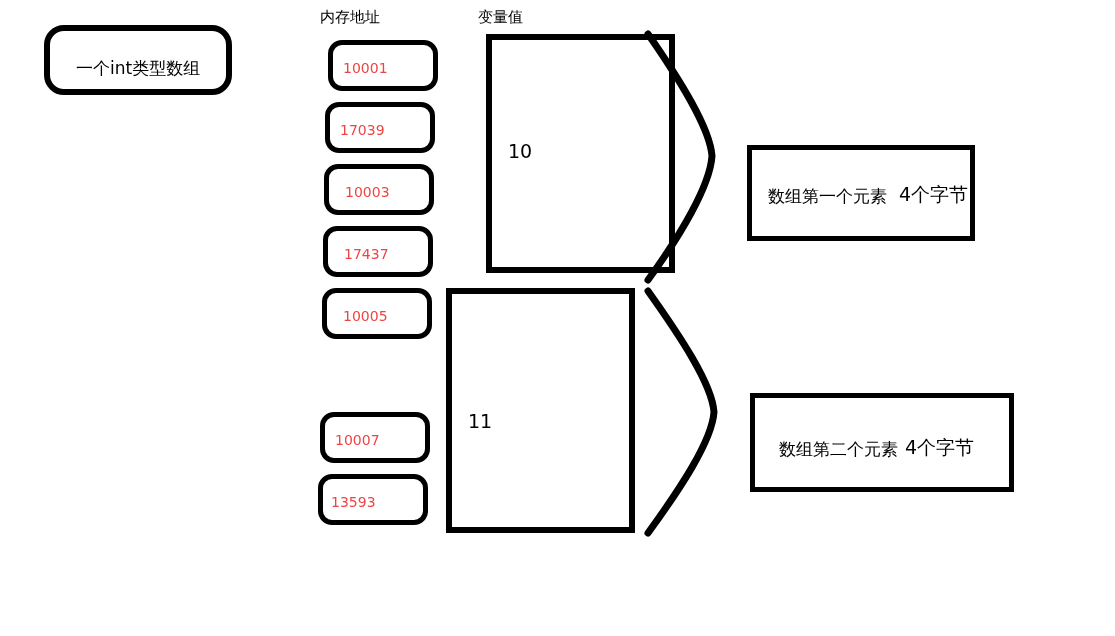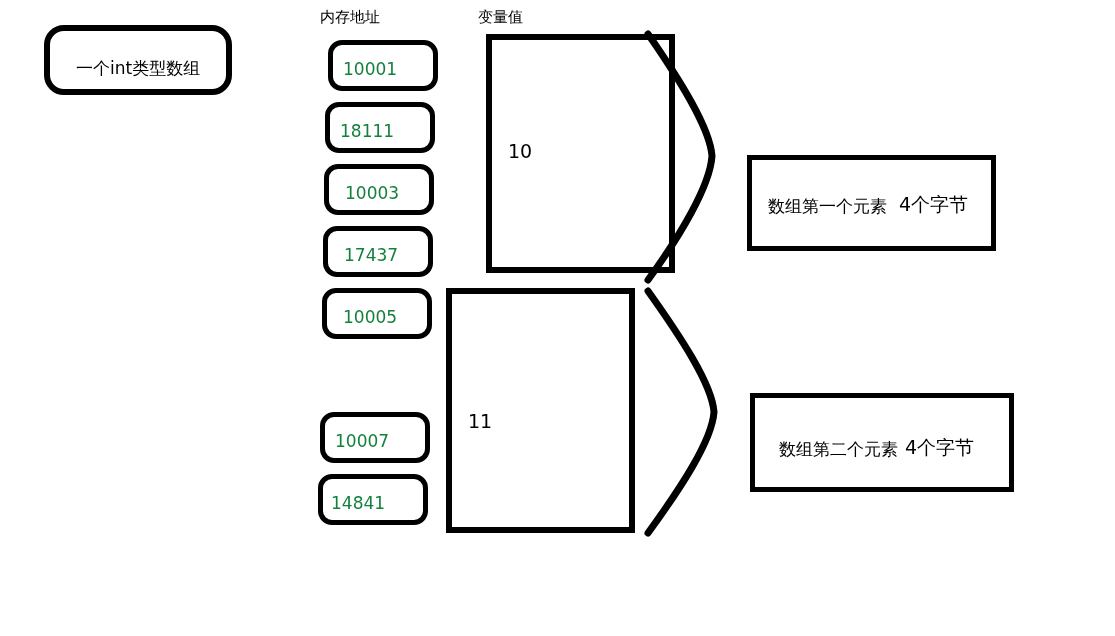--- a/index.html
+++ b/index.html
@@ -27,22 +27,22 @@
   
   .round-box {
     position: absolute;
     box-sizing: border-box;
     border: 5px solid #000000;
     border-radius: 14px;
     background: #ffffff;
   }
   .round-box > .txt {
     position: absolute;
-    font-size: 17px;
-    color: #15803d;
+    font-size: 14px;
+    color: #ef4444;
     white-space: nowrap;
     line-height: 1;
   }
   .title-box {
     position: absolute;
     box-sizing: border-box;
     border: 6px solid #000000;
     border-radius: 20px;
     background: #ffffff;
   }
@@ -92,54 +92,54 @@
     <span class="txt" style="left:26px; top:29px;">一个int类型数组</span>
   </div>
 
   <div class="col-header" style="left:320px; top:10px;">内存地址</div>
   <div class="col-header" style="left:478px; top:10px;">变量值</div>
 
   <div class="round-box" style="left:328px; top:40px; width:110px; height:51px;">
     <span class="txt" style="left:10px; top:16px;">10001</span>
   </div>
   <div class="round-box" style="left:325px; top:102px; width:110px; height:51px;">
-    <span class="txt" style="left:10px; top:16px;">18111</span>
+    <span class="txt" style="left:10px; top:16px;">17039</span>
   </div>
   <div class="round-box" style="left:324px; top:164px; width:110px; height:51px;">
     <span class="txt" style="left:16px; top:16px;">10003</span>
   </div>
   <div class="round-box" style="left:323px; top:226px; width:110px; height:51px;">
     <span class="txt" style="left:16px; top:16px;">17437</span>
   </div>
   <div class="round-box" style="left:322px; top:288px; width:110px; height:51px;">
     <span class="txt" style="left:16px; top:16px;">10005</span>
   </div>
   <div class="round-box" style="left:320px; top:412px; width:110px; height:51px;">
     <span class="txt" style="left:10px; top:16px;">10007</span>
   </div>
   <div class="round-box" style="left:318px; top:474px; width:110px; height:51px;">
-    <span class="txt" style="left:8px; top:16px;">14841</span>
+    <span class="txt" style="left:8px; top:16px;">13593</span>
   </div>
 
   <div class="rect-box thick" style="left:446px; top:34px; width:189px; height:239px;margin-left:40px;">
     <span class="txt" style="left:16px; top:102px;">10</span>
   </div>
   <div class="rect-box thick" style="left:446px; top:288px; width:189px; height:245px;">
     <span class="txt" style="left:16px; top:118px;">11</span>
   </div>
 
   <svg class="brace" style="left:640px; top:28px;" width="100" height="258" viewBox="0 0 100 258">
     <path d="M 8 6 C 40 52, 70 100, 72 128 C 70 158, 40 208, 8 252" fill="none" stroke="#000000" stroke-width="7" stroke-linecap="round"></path>
   </svg>
 
   <svg class="brace" style="left:640px; top:286px;" width="100" height="252" viewBox="0 0 100 252">
     <path d="M 8 5 C 40 50, 72 98, 74 126 C 72 155, 40 203, 8 247" fill="none" stroke="#000000" stroke-width="7" stroke-linecap="round"></path>
   </svg>
 
-  <div class="rect-box" style="left:747px; top:155px; width:249px; height:96px;">
+  <div class="rect-box" style="left:747px; top:145px; width:228px; height:96px;">
     <span class="note-txt note-main" style="left:16px; top:38px;">数组第一个元素</span>
     <span class="note-txt note-sub" style="left:147px; top:35px;">4个字节</span>
   </div>
 
   <div class="rect-box" style="left:750px; top:393px; width:264px; height:99px;">
     <span class="note-txt note-main" style="left:24px; top:43px;">数组第二个元素</span>
     <span class="note-txt note-sub" style="left:150px; top:40px;">4个字节</span>
   </div>
 
 </div>

